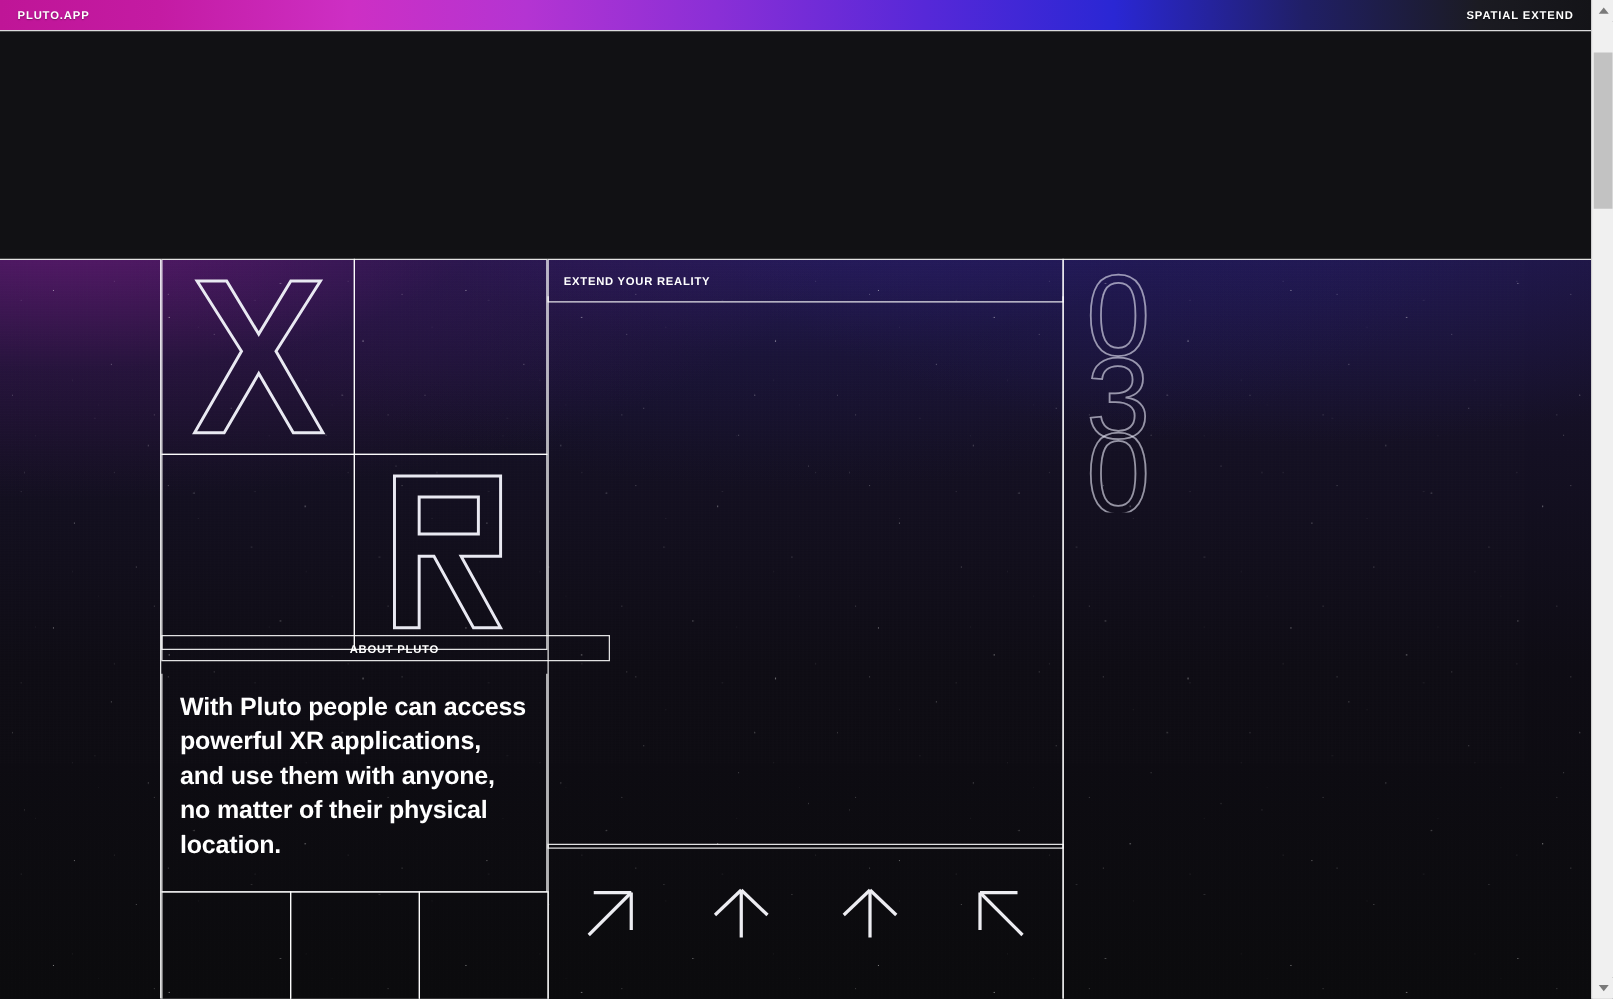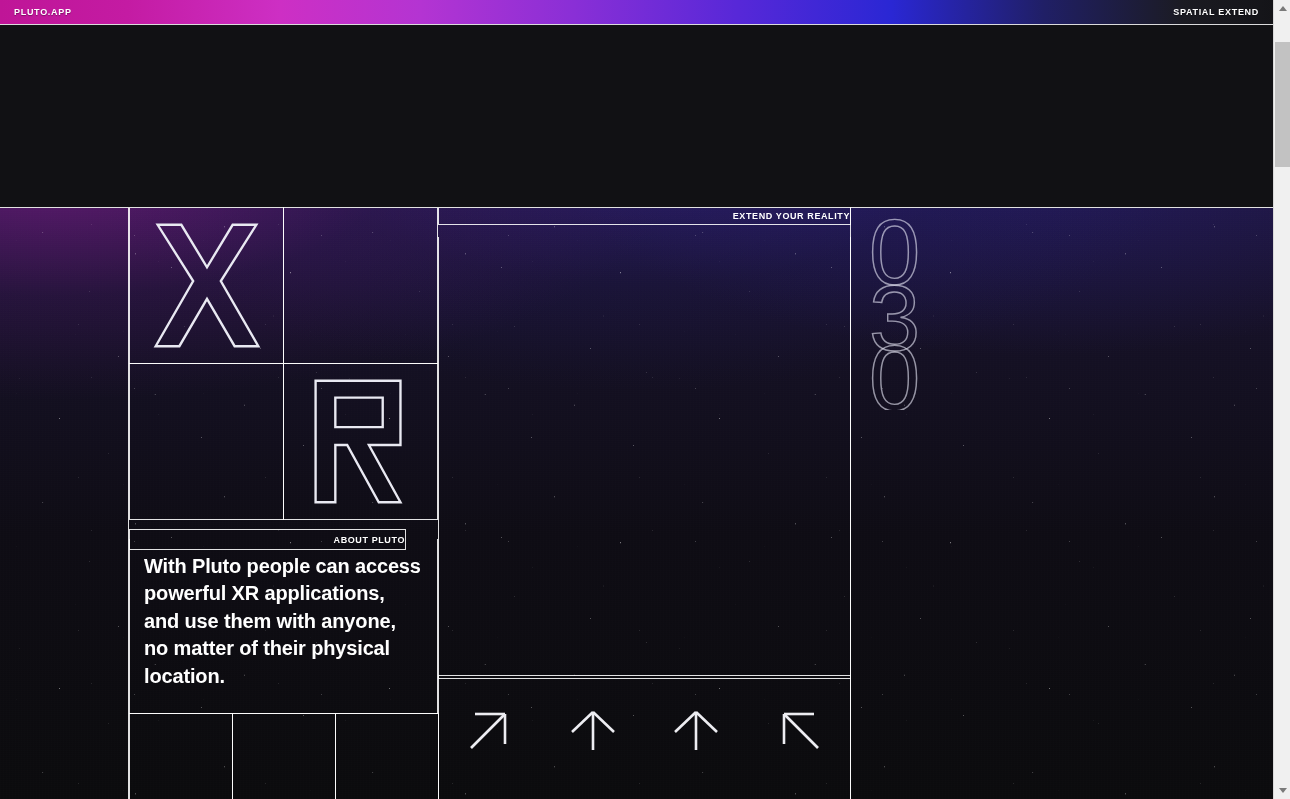--- a/index.html
+++ b/index.html
@@ -144,22 +144,22 @@
   #cell-e2 { left:129px; top:155px; width:155px; height:157px; }
   #cell-r  { left:283px; top:155px; width:155px; height:157px; }
 
   .glyph-svg { width:100%; height:100%; }
   .glyph-svg path, .glyph-svg polygon {
     fill:none; stroke:#e9e9f2; stroke-width:2.4; stroke-linejoin:miter;
   }
 
   
   #about-label-cell {
-    left:129px; top:321px; width:277px; height:21px;
-    justify-content:flex-end; align-items:center;
+    left:129px; top:300px; width:359px; height:21px;
+    justify-content:center; align-items:center;
     border-bottom:1px solid rgba(255,255,255,.88);
   }
   #about-label {
     font-size:9px; font-weight:700; letter-spacing:.6px;
     padding-left:14px; color:#fff;
   }
   #about-body-cell {
     left:129px; top:331px; width:309px; height:175px;
     justify-content:center; align-items:flex-start;
     border-top:none;
@@ -170,22 +170,22 @@
     letter-spacing:-.15px; color:#fff;
   }
 
   
   #cell-b1 { left:129px; top:505px; width:104px; height:87px; }
   #cell-b2 { left:232px; top:505px; width:104px; height:87px; }
   #cell-b3 { left:335px; top:505px; width:104px; height:87px; }
 
   
   #mid-label-cell {
-    left:438px; top:-1px; width:413px; height:18px;
-    justify-content:flex-end; align-items:center;
+    left:438px; top:-1px; width:413px; height:35px;
+    justify-content:flex-start; align-items:center;
   }
   #mid-label {
     font-size:9px; font-weight:700; letter-spacing:.6px;
     padding-left:12px; color:#fff;
   }
   #mid-stage {
     left:438px; top:29px; width:413px; height:442px;
     border-top:none;
   }
   #mid-arrows-cell {

